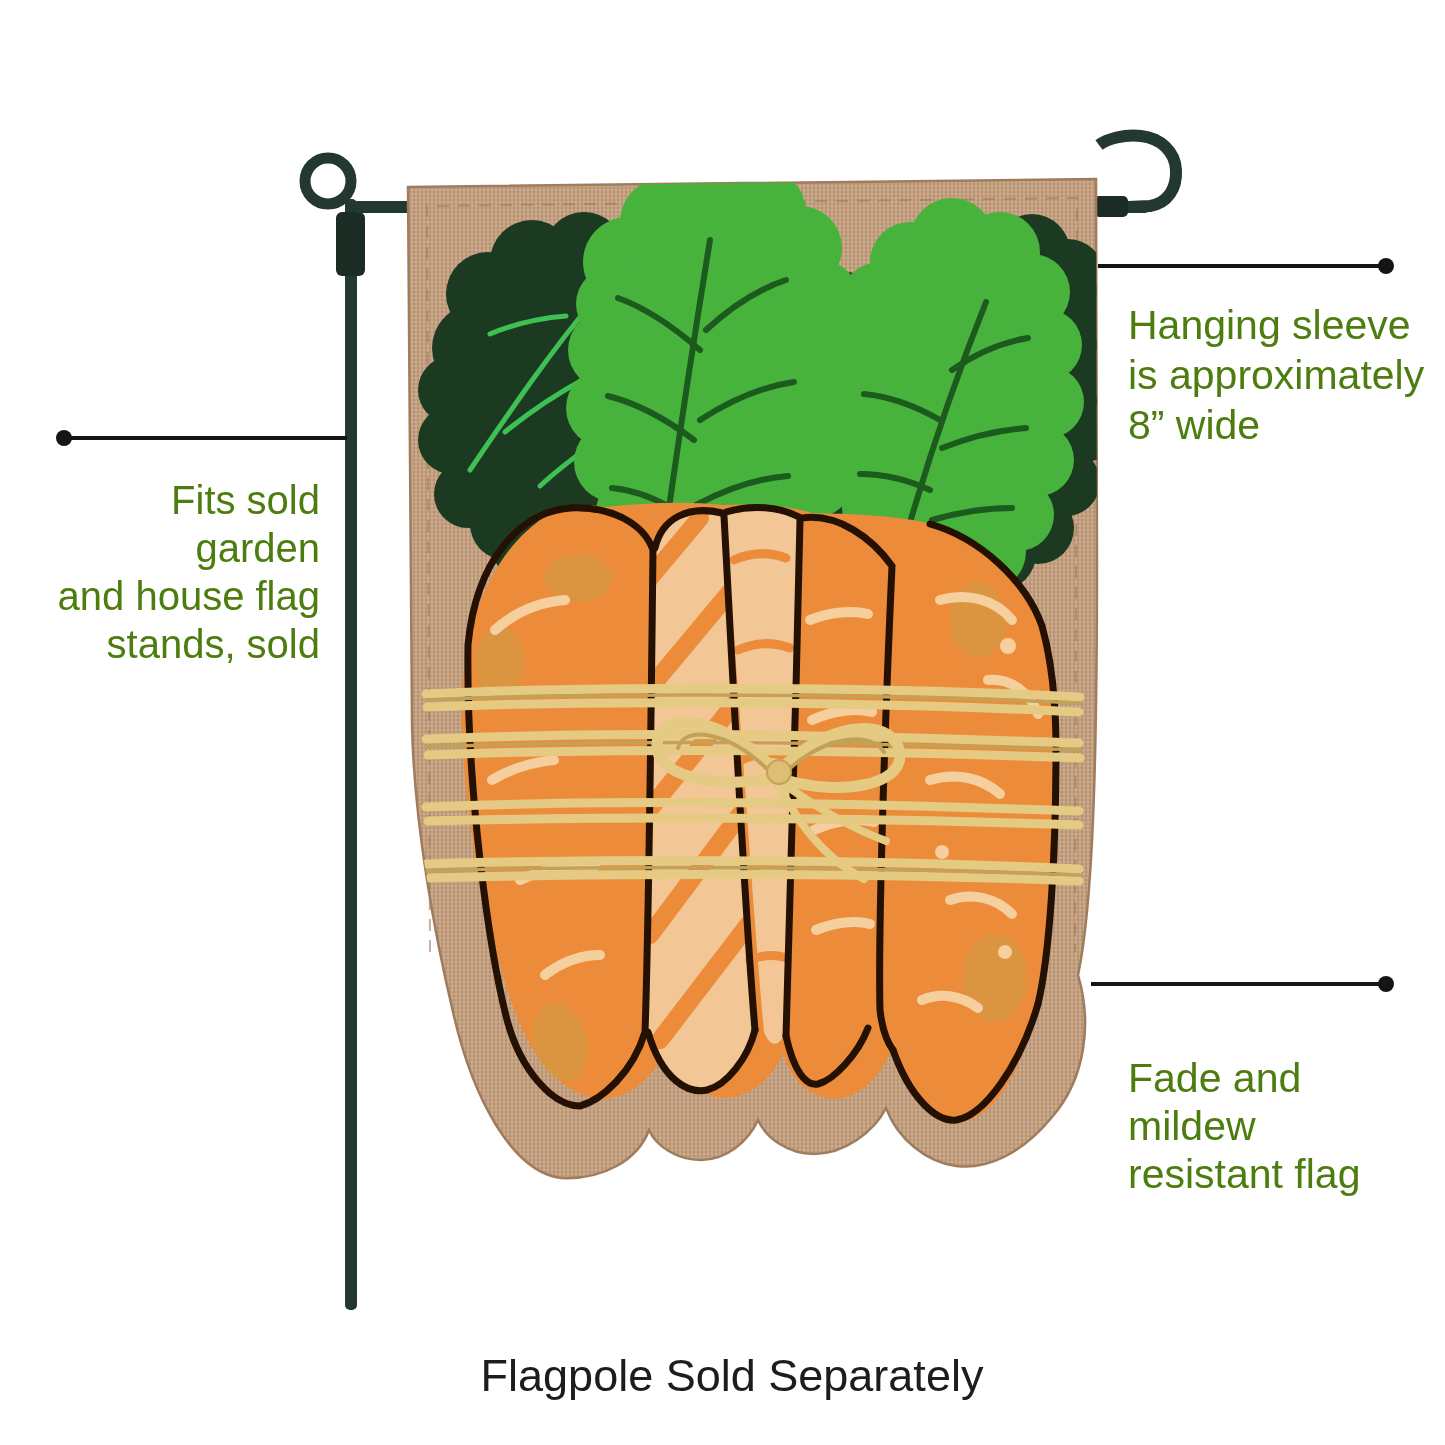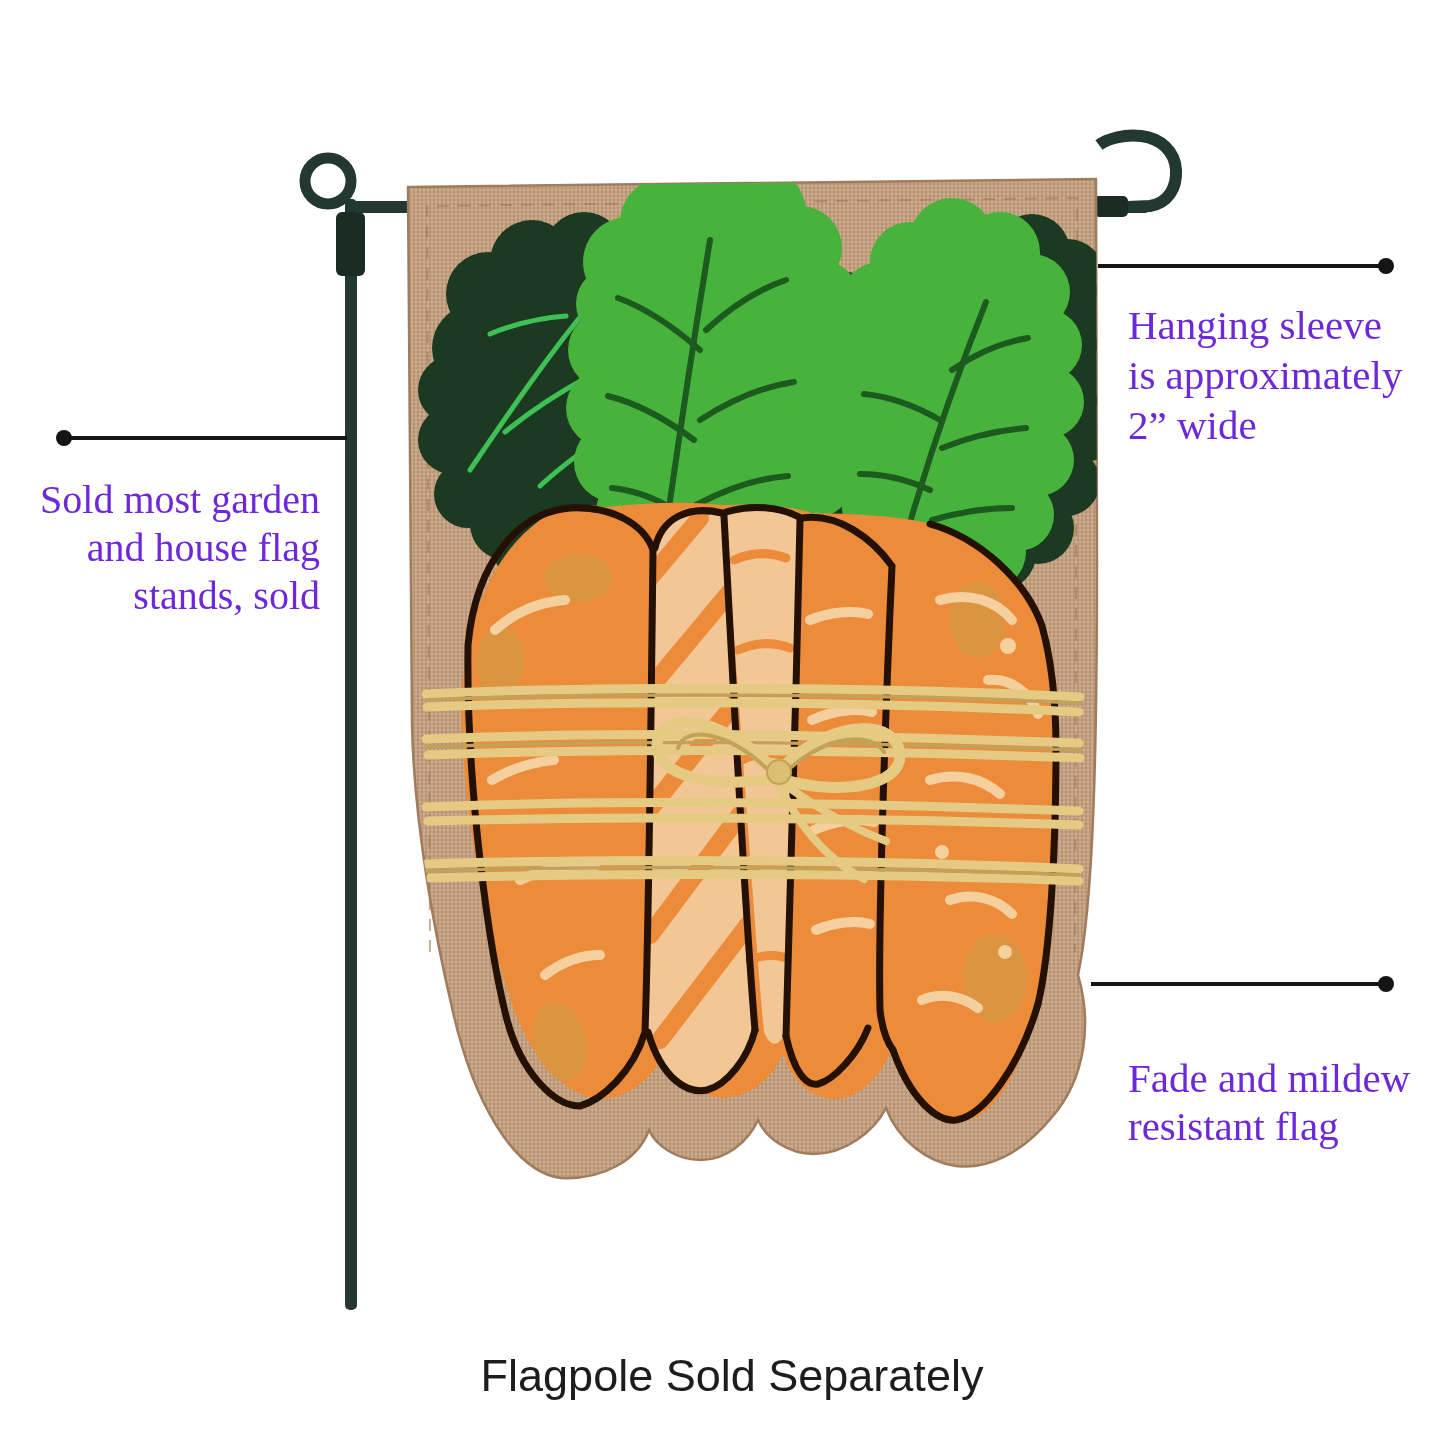--- a/index.html
+++ b/index.html
@@ -11,22 +11,21 @@
     overflow: hidden;
     font-family: "Liberation Sans", sans-serif;
   }
   #scene {
     position: absolute;
     left: 0; top: 0;
     width: 1445px; height: 1445px;
   }
   .note {
     position: absolute;
-    color: #6d28d9;
-    font-family: Liberation Serif, serif;
+    color: #4d7c0f;
   }
   .note-line { display: block; }
   .note-left {
     left: 40px; top: 476px; width: 280px;
     text-align: right;
     font-size: 40px; line-height: 48px;
   }
   .note-tr {
     left: 1128px; top: 300px; width: 300px;
     font-size: 41px; line-height: 50px;
@@ -279,29 +278,29 @@
       <line x1="1091" y1="984" x2="1386" y2="984"></line>
     </g>
     <g fill="#151515">
       <circle cx="1386" cy="266" r="8"></circle>
       <circle cx="64" cy="438" r="8"></circle>
       <circle cx="1386" cy="984" r="8"></circle>
     </g>
   </svg>
 
   <div class="note note-left">
-    <span class="note-line">Sold most garden</span>
+    <span class="note-line">Fits sold garden</span>
     <span class="note-line">and house flag</span>
     <span class="note-line">stands, sold</span>
   </div>
 
   <div class="note note-tr">
     <span class="note-line">Hanging sleeve</span>
     <span class="note-line">is approximately</span>
-    <span class="note-line">2” wide</span>
+    <span class="note-line">8” wide</span>
   </div>
 
   <div class="note note-br">
     <span class="note-line">Fade and mildew</span>
     <span class="note-line">resistant flag</span>
   </div>
 
   <div class="caption">Flagpole Sold Separately</div>
 
 </div>

